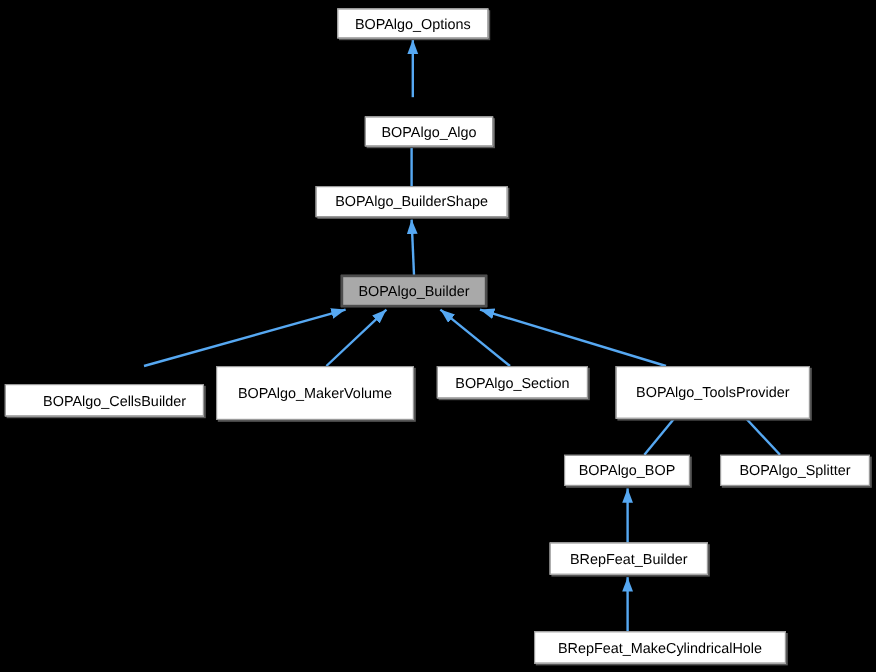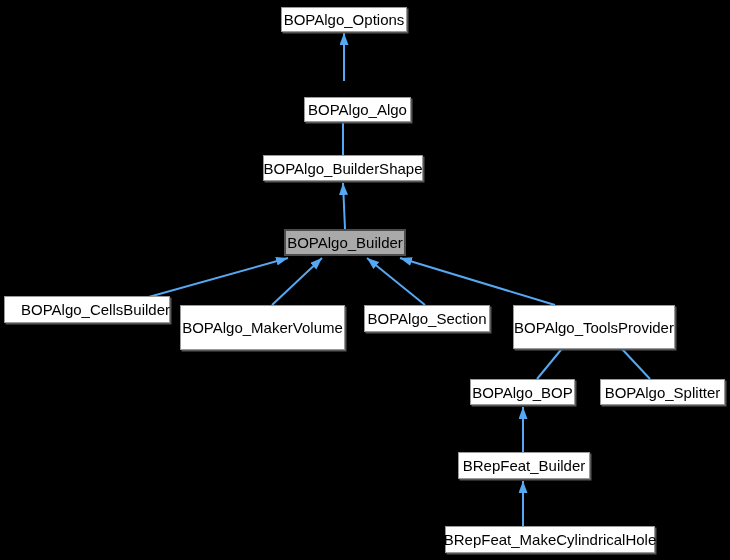--- a/index.html
+++ b/index.html
@@ -26,40 +26,40 @@
     stroke: var(--edge, #56a8f2);
     stroke-width: 2;
   }
   .node {
     position: absolute;
     box-sizing: border-box;
     background: var(--node-fill, #fff);
     border: 1px solid var(--node-border, #9a9a9a);
     box-shadow: 1.5px 1.5px 0 #565656;
     color: var(--text, #000);
-    font-size: 15px;
+    font-size: 12px;
     line-height: 1;
     display: flex;
     align-items: center;
     justify-content: center;
     white-space: nowrap;
     cursor: pointer;
   }
   .node.highlight {
     background: var(--hl-fill, #a9a9a9);
     border: 2px solid var(--hl-border, #4d4d4d);
     box-shadow: none;
     cursor: default;
   }
   
   #n-options        { left:281px; top:7px;   width:126px; height:25px; }
   #n-algo           { left:290px; top:97px;  width:107px; height:25px;margin-left:14px; }
   #n-buildershape   { left:263px; top:155px; width:160px; height:26px; }
   #n-builder        { left:284px; top:229px; width:122px; height:27px; }
-  #n-cellsbuilder   { left:4px;   top:296px; width:166px; height:27px;padding-left:17px; }
+  #n-cellsbuilder   { left:4px;   top:320px; width:166px; height:27px;padding-left:17px; }
   #n-makervolume    { left:180px; top:305px; width:165px; height:45px; }
   #n-section        { left:364px; top:305px; width:126px; height:27px; }
   #n-toolsprovider  { left:513px; top:305px; width:162px; height:44px; }
   #n-bop            { left:470px; top:379px; width:105px; height:26px; }
   #n-splitter       { left:600px; top:379px; width:125px; height:26px; }
   #n-brepfeatbuilder{ left:458px; top:452px; width:132px; height:27px; }
   #n-makecylhole    { left:418px; top:526px; width:210px; height:27px;margin-left:27px; }
 </style>
 </head>
 <body>

